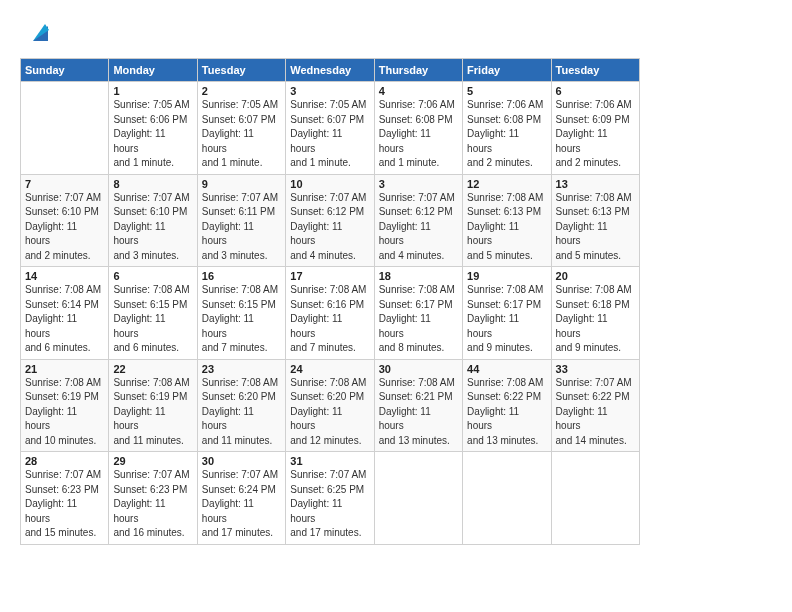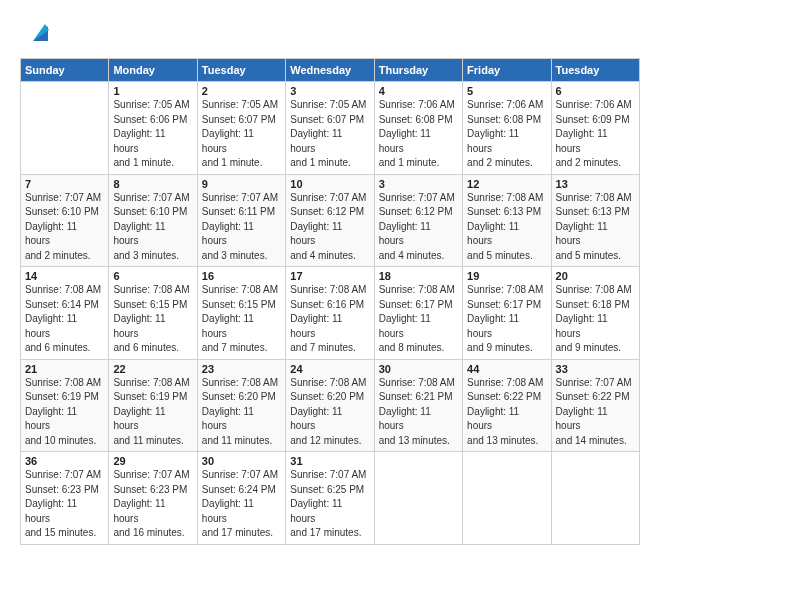--- a/index.html
+++ b/index.html
@@ -312,21 +312,21 @@
           <td>
             <span class="day-num">33</span>
             <div class="day-info" style="white-space: pre-line;">Sunrise: 7:07 AM
 Sunset: 6:22 PM
 Daylight: 11 hours
 and 14 minutes.</div>
           </td>
         </tr>
         <tr>
           <td>
-            <span class="day-num">36</span>
+            <span class="day-num">28</span>
             <div class="day-info" style="white-space: pre-line;">Sunrise: 7:07 AM
 Sunset: 6:23 PM
 Daylight: 11 hours
 and 15 minutes.</div>
           </td>
           <td>
             <span class="day-num">29</span>
             <div class="day-info" style="white-space: pre-line;">Sunrise: 7:07 AM
 Sunset: 6:23 PM
 Daylight: 11 hours

